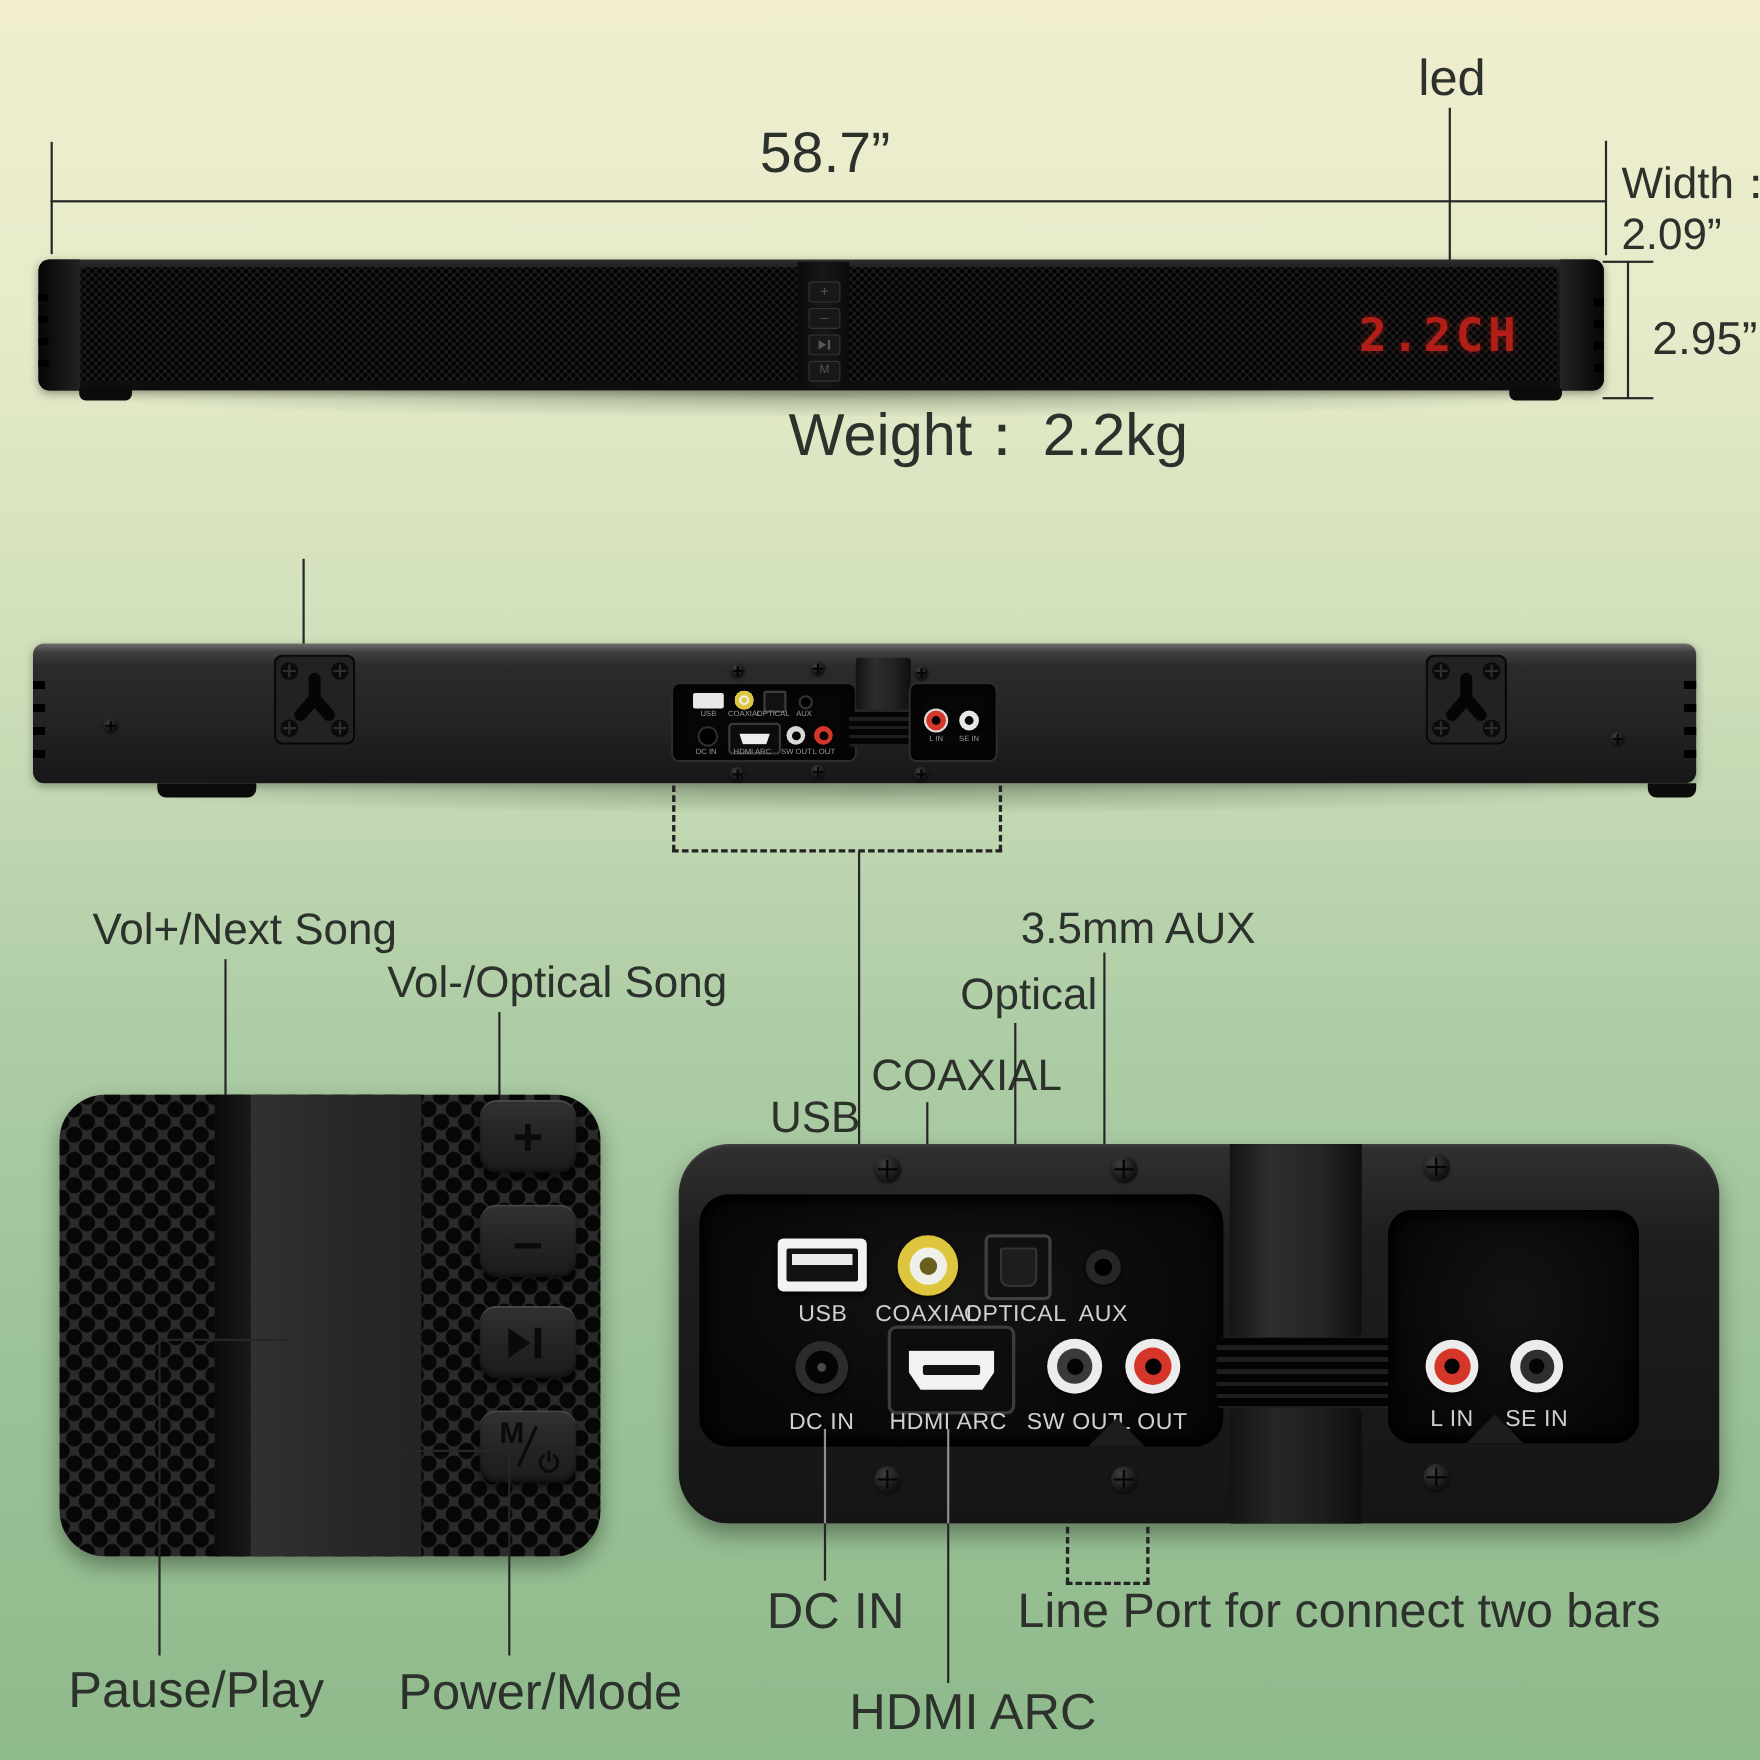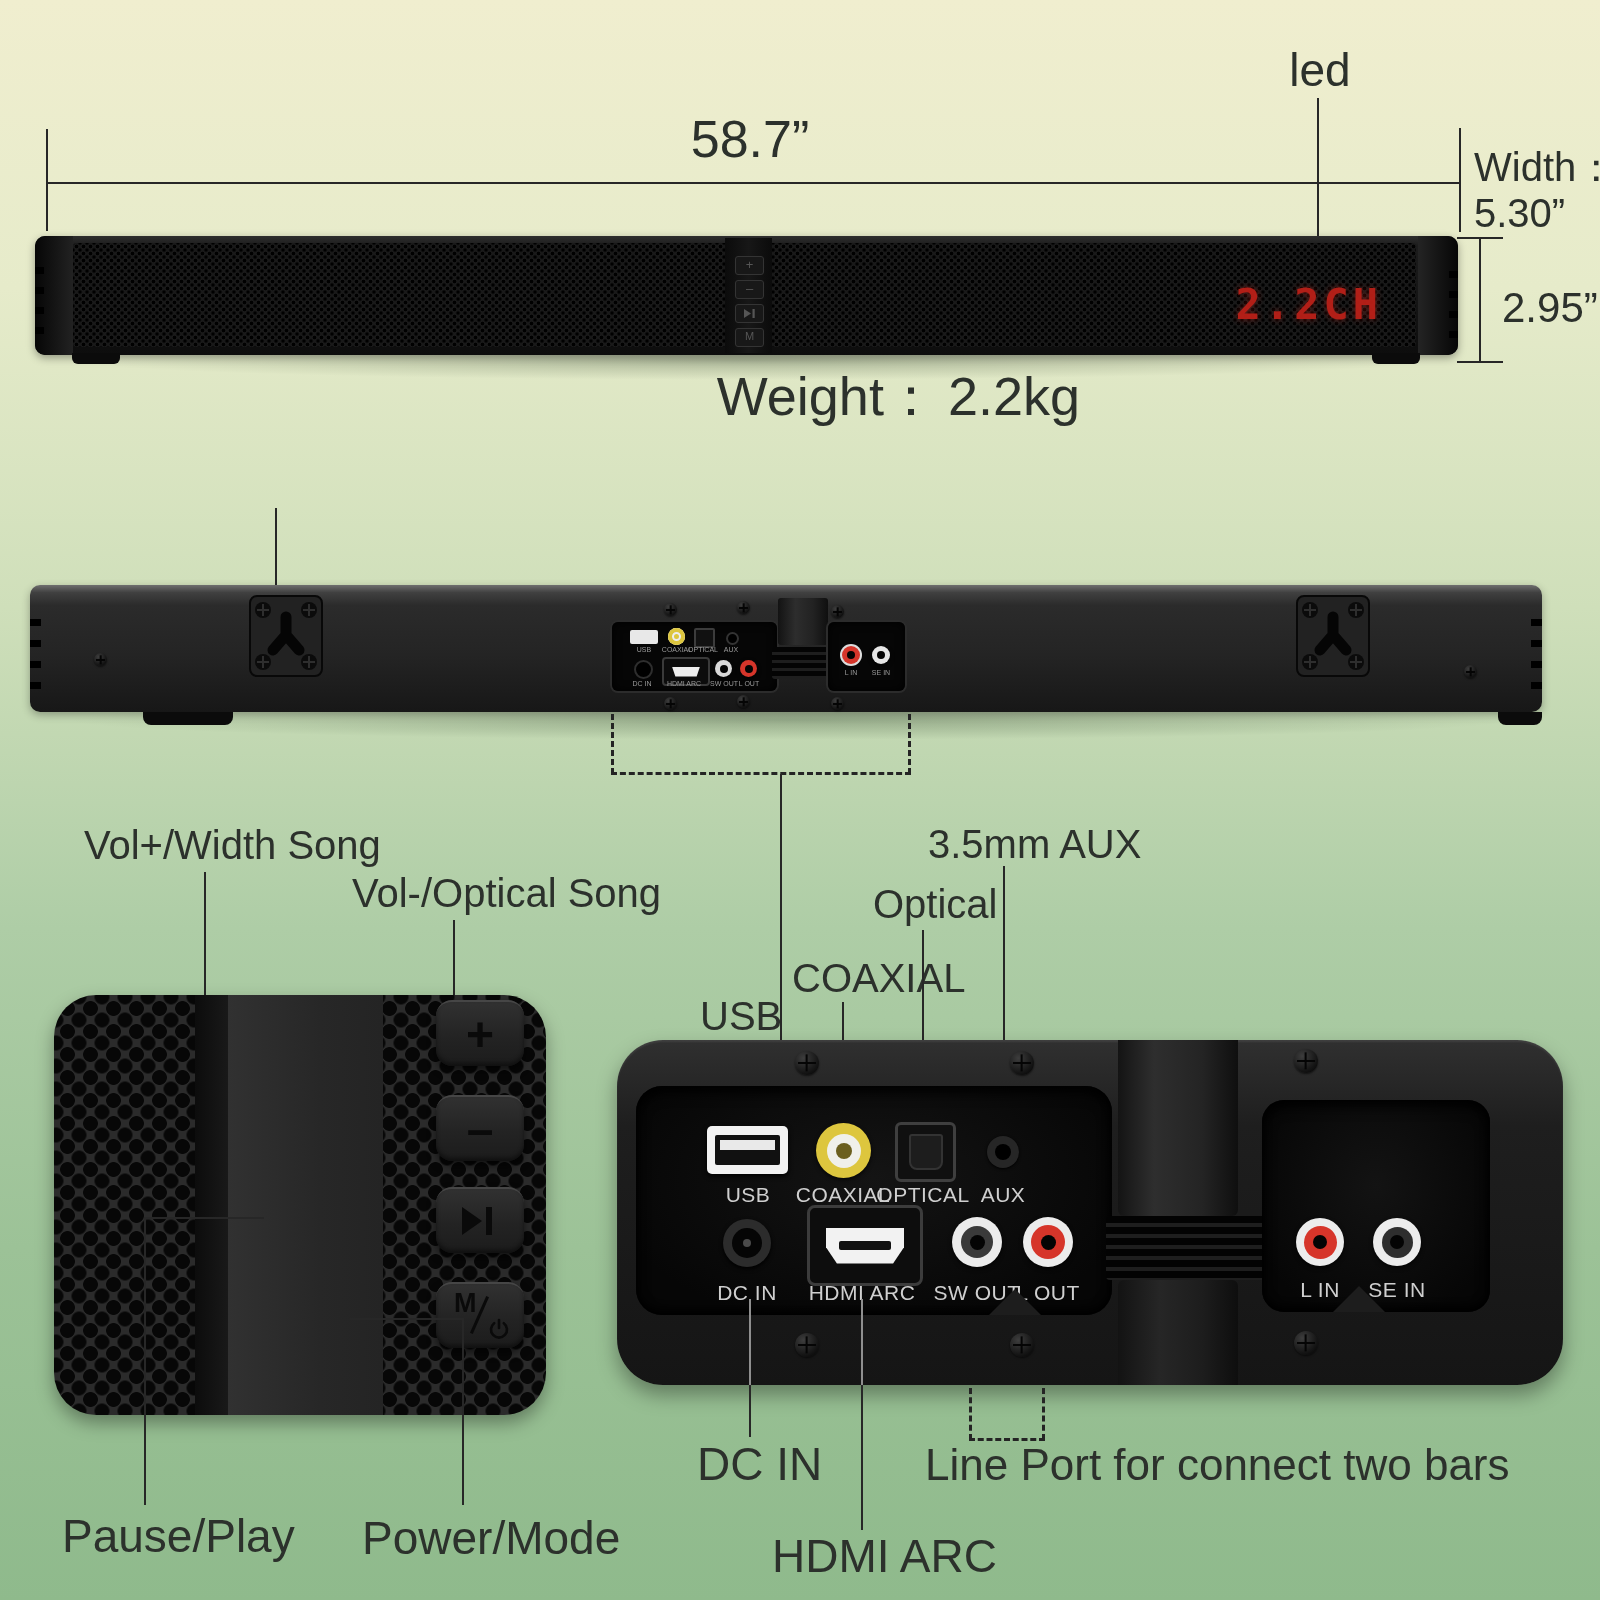--- a/index.html
+++ b/index.html
@@ -37,21 +37,21 @@
 
   <div class="lbl" style="left:560px;top:112px;width:380px;text-align:center;font-size:52px;">58.7”</div>
   <div class="ln" style="left:46px;top:182px;width:1414px;height:2px;"></div>
   <div class="tick" style="left:46px;top:129px;width:2px;height:102px;"></div>
   <div class="tick" style="left:1459px;top:128px;width:2px;height:104px;"></div>
 
   <div class="lbl" style="left:1270px;top:46px;width:100px;text-align:center;font-size:46px;">led</div>
   <div class="ln" style="left:1317px;top:98px;width:2px;height:144px;"></div>
 
   <div class="lbl" style="left:1474px;top:146px;font-size:40px;">Width：</div>
-  <div class="lbl" style="left:1474px;top:192px;font-size:40px;">5.30”</div>
+  <div class="lbl" style="left:1474px;top:192px;font-size:40px;">2.09”</div>
 
   <div class="shadow" style="left:60px;top:340px;width:1380px;height:40px;"></div>
   <div class="abs" style="left:35px;top:236px;width:1423px;height:119px;border-radius:10px;background:linear-gradient(180deg,#2e2e2e 0%,#1c1c1c 8%,#141414 60%,#0d0d0d 100%);box-shadow:0 3px 8px rgba(0,0,0,.35);">
     <div class="dotsfine abs" style="left:38px;top:7px;right:42px;bottom:8px;border-radius:4px;"></div>
 
     <div class="abs" style="left:0;top:0;width:38px;height:100%;border-radius:10px 0 0 10px;background:linear-gradient(90deg,#060606,#222);">
       <div class="abs" style="left:0;top:18px;width:9px;bottom:14px;background:repeating-linear-gradient(180deg,transparent 0 13px,#000 13px 20px);"></div>
     </div>
 
     <div class="abs" style="right:0;top:0;width:40px;height:100%;border-radius:0 10px 10px 0;background:linear-gradient(270deg,#060606,#242424);">
@@ -192,21 +192,21 @@
     </div>
   </div>
   <div class="abs" style="left:143px;top:712px;width:90px;height:13px;background:#0b0b0b;border-radius:0 0 8px 8px;"></div>
   <div class="abs" style="left:1498px;top:712px;width:44px;height:13px;background:#0b0b0b;border-radius:0 0 8px 8px;"></div>
 
   <div class="dashv" style="left:611px;top:714px;height:60px;"></div>
   <div class="dashv" style="left:908px;top:714px;height:60px;"></div>
   <div class="dashh" style="left:611px;top:772px;width:300px;"></div>
   <div class="ln" style="left:780px;top:774px;width:2px;height:268px;"></div>
 
-  <div class="lbl" style="left:84px;top:824px;font-size:40px;">Vol+/Width Song</div>
+  <div class="lbl" style="left:84px;top:824px;font-size:40px;">Vol+/Next Song</div>
   <div class="lbl" style="left:352px;top:872px;font-size:40px;">Vol-/Optical Song</div>
   <div class="ln" style="left:204px;top:872px;width:2px;height:162px;"></div>
   <div class="ln" style="left:204px;top:1033px;width:60px;height:2px;"></div>
   <div class="ln" style="left:453px;top:920px;width:2px;height:212px;"></div>
   <div class="ln" style="left:350px;top:1130px;width:105px;height:2px;"></div>
 
   <div class="abs dots" style="left:54px;top:995px;width:492px;height:420px;border-radius:42px;overflow:hidden;box-shadow:0 8px 18px rgba(0,0,0,.35);">
     <div class="abs" style="left:141px;top:0;width:33px;height:100%;background:linear-gradient(90deg,#0c0c0c,#191919);"></div>
     <div class="abs" style="left:174px;top:0;width:155px;height:100%;background:linear-gradient(90deg,#313131,#272727 60%,#242424);">
       <div class="cbtn" style="top:5px;font-size:48px;font-weight:bold;">

